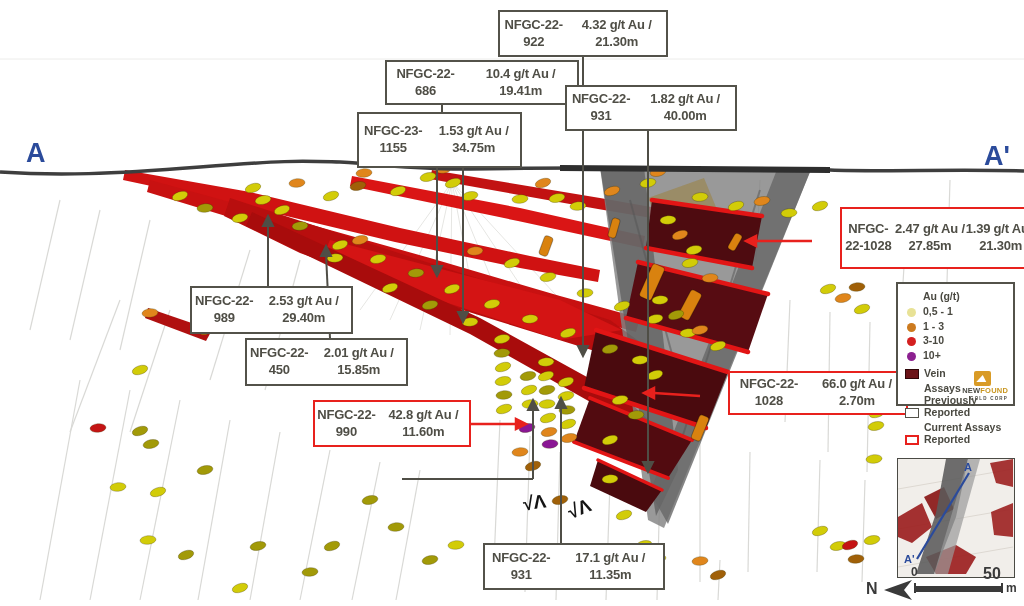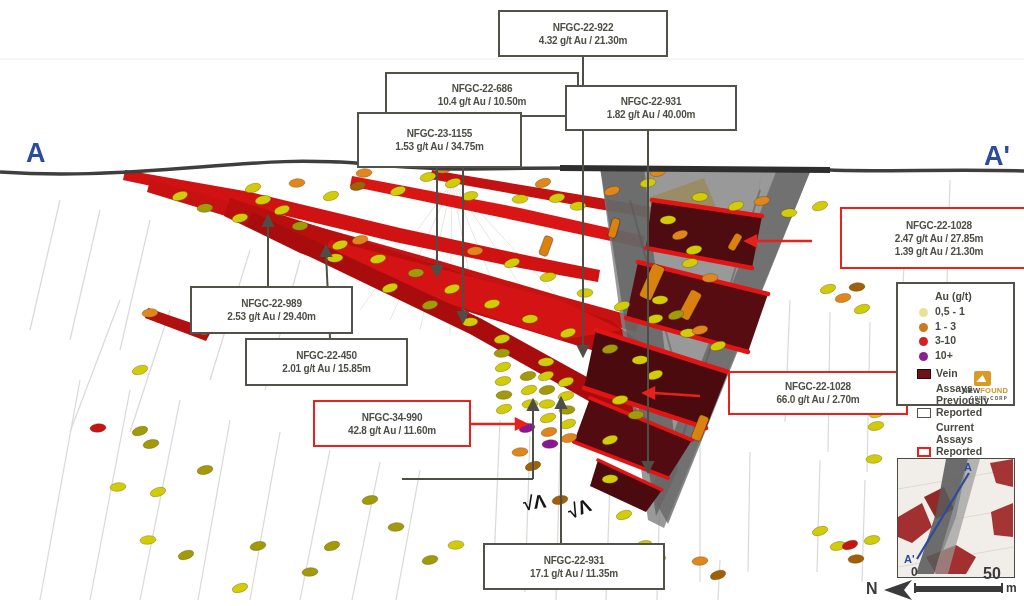--- a/index.html
+++ b/index.html
@@ -1,28 +1,28 @@
 <!DOCTYPE html>
 <html><head>
 <meta charset="utf-8">
 <style>
   html,body{margin:0;padding:0;background:#ffffff;}
   .stage{position:relative;width:1024px;height:606px;overflow:hidden;background:#ffffff;
          font-family:"Liberation Sans",sans-serif;}
   .scene{position:absolute;left:0;top:0;}
   .abox{position:absolute;box-sizing:border-box;background:#ffffff;border:2.5px solid #53524a;
-        display:flex;flex-direction:column;align-items:center;justify-content:center;
-        text-align:center;color:#4f4e46;font-weight:bold;font-size:10px;line-height:1.3;
+        display:flex;flex-direction:row;align-items:center;justify-content:center;
+        text-align:center;color:#4f4e46;font-weight:bold;font-size:13px;line-height:1.3;
         letter-spacing:-0.2px;z-index:5;}
   .abox.curr{border-color:#e8211d;margin-left:28px;}
   .marker{position:absolute;color:#2b4b9b;font-weight:bold;font-size:27px;z-index:6;}
   .sym{position:absolute;color:#141414;font-weight:bold;font-size:19px;z-index:6;}
   
   .legend{position:absolute;left:896px;top:282px;width:119px;height:124px;box-sizing:border-box;
-          background:#ffffff;border:2px solid #53524a;z-index:7;padding:6px 5px 2px 19px;
+          background:#ffffff;border:2px solid #53524a;z-index:7;padding:6px 5px 2px 7px;
           color:#4a4941;font-size:10.5px;font-weight:bold;line-height:1.15;}
   .legend .ttl{margin:0 0 3px 18px;}
   .lrow{display:flex;align-items:flex-end;margin-bottom:2.5px;}
   .dot{width:9px;height:9px;border-radius:50%;margin:1px 7px 0 2px;flex:0 0 auto;}
   .sw{width:14px;height:10px;box-sizing:border-box;margin:1px 5px 0 0;flex:0 0 auto;}
   .sw.vein{border:1px solid #2e0508;}
   .sw.prev{border:1.6px solid #53524a;background:#fff;}
   .sw.cur{border:2px solid #e8211d;background:#fff;}
   .logo{position:absolute;right:5px;bottom:3px;width:52px;text-align:right;z-index:8;}
   .logo .ic{width:17px;height:15px;margin:0 auto 1px auto;background:#d99b26;border-radius:2px;position:relative;}
@@ -303,42 +303,42 @@
     </g>
   </svg>
 
   <div class="marker" style="left:26px;top:138px">A</div>
   <div class="marker" style="left:984px;top:141px">A'</div>
 
   <div class="abox" style="left:498px;top:10px;width:170px;height:47px">
     <div>NFGC-22-922</div>
     <div>4.32 g/t Au / 21.30m</div>
   </div>
-  <div class="abox" style="left:385px;top:72px;width:194px;height:45px">
+  <div class="abox" style="left:385px;top:60px;width:194px;height:45px">
     <div>NFGC-22-686</div>
-    <div>10.4 g/t Au / 10.50m</div>
+    <div>10.4 g/t Au / 19.41m</div>
   </div>
   <div class="abox" style="left:357px;top:112px;width:165px;height:56px">
     <div>NFGC-23-1155</div>
     <div>1.53 g/t Au / 34.75m</div>
   </div>
   <div class="abox" style="left:565px;top:85px;width:172px;height:46px">
     <div>NFGC-22-931</div>
     <div>1.82 g/t Au / 40.00m</div>
   </div>
   <div class="abox" style="left:190px;top:286px;width:163px;height:48px">
     <div>NFGC-22-989</div>
     <div>2.53 g/t Au / 29.40m</div>
   </div>
   <div class="abox" style="left:245px;top:338px;width:163px;height:48px">
     <div>NFGC-22-450</div>
     <div>2.01 g/t Au / 15.85m</div>
   </div>
   <div class="abox curr" style="left:285px;top:400px;width:158px;height:47px">
-    <div>NFGC-34-990</div>
+    <div>NFGC-22-990</div>
     <div>42.8 g/t Au / 11.60m</div>
   </div>
   <div class="abox curr" style="left:812px;top:207px;width:198px;height:62px">
     <div>NFGC-22-1028</div>
     <div>2.47 g/t Au / 27.85m</div>
     <div>1.39 g/t Au / 21.30m</div>
   </div>
   <div class="abox curr" style="left:700px;top:371px;width:180px;height:44px">
     <div>NFGC-22-1028</div>
     <div>66.0 g/t Au / 2.70m</div>

